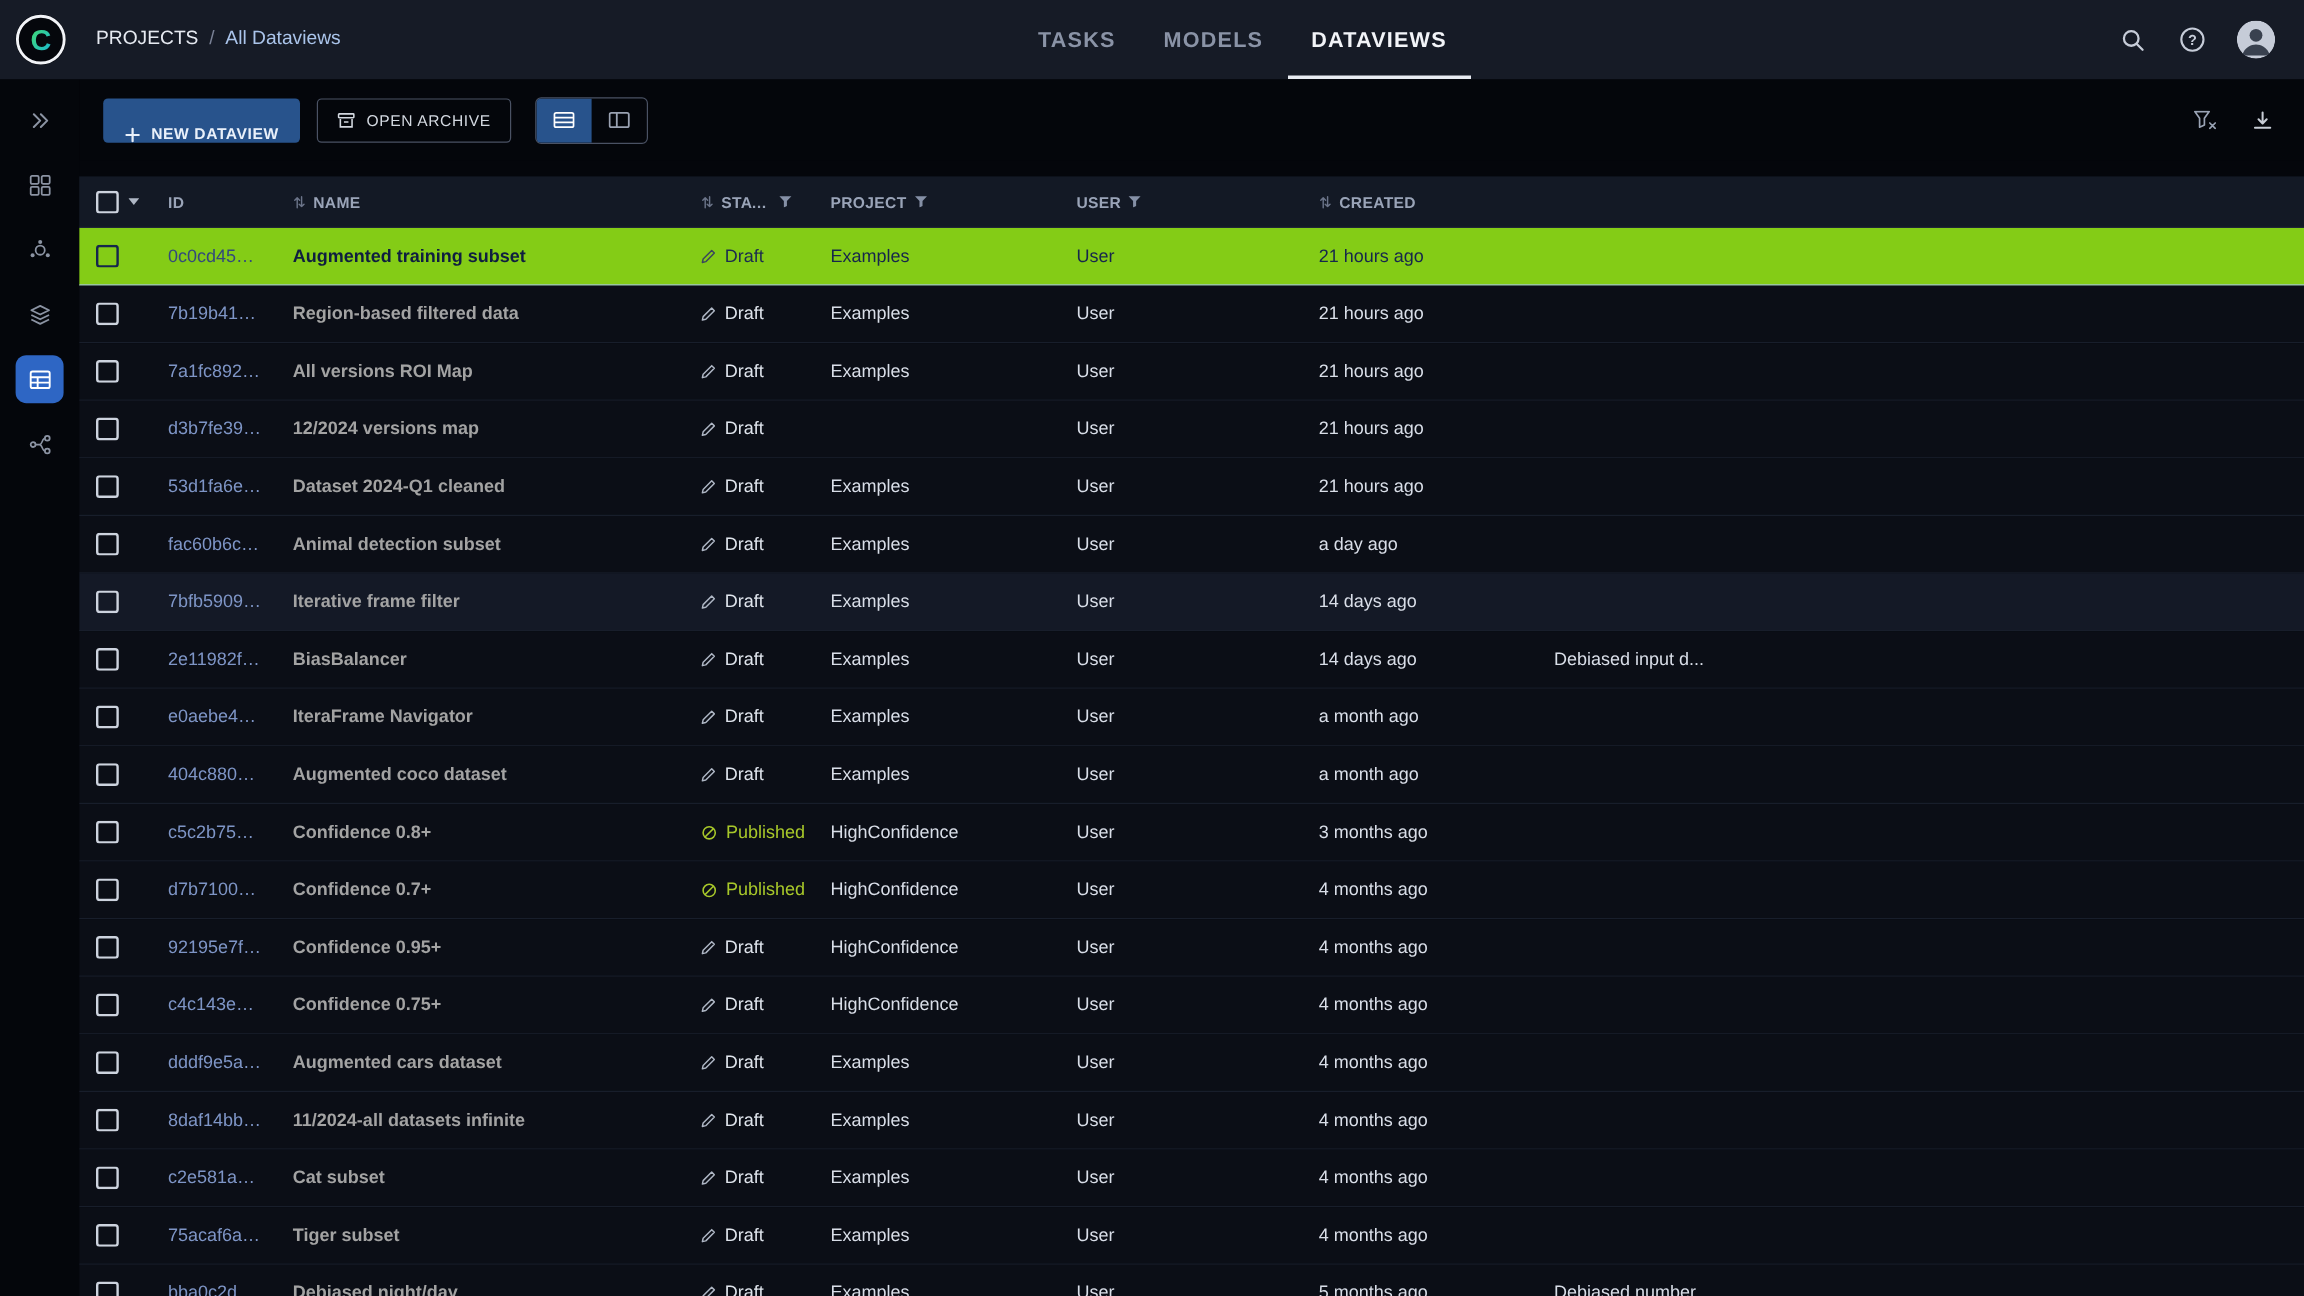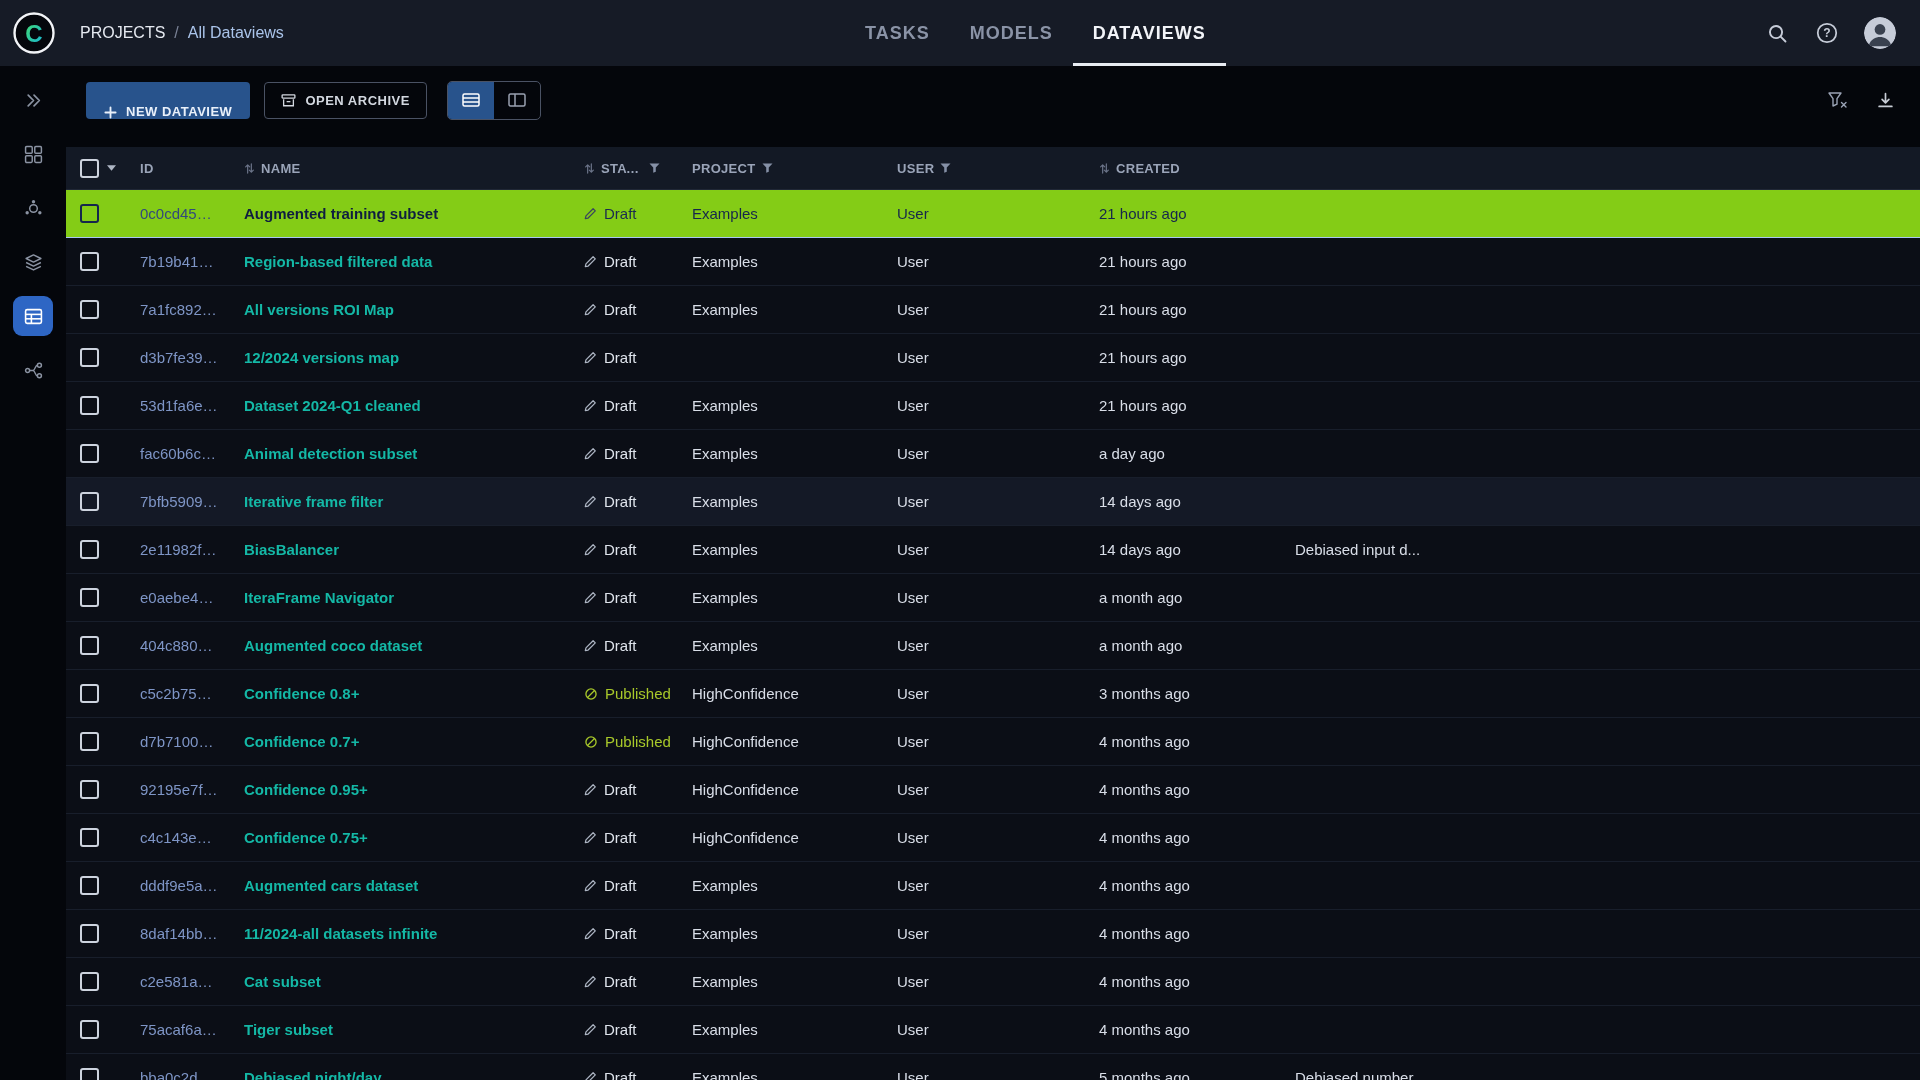--- a/index.html
+++ b/index.html
@@ -35,21 +35,21 @@
 
   
   .toolbar { height:68px; display:flex; align-items:center; padding:0 26px 0 20px;
              background:#04060b; gap:14px; }
   .btn-primary { height:37px; background:#28538c; color:#e9f0fa; border:none;
                  border-radius:4px; padding:0 18px; font-size:13px; font-weight:700;
                  letter-spacing:.5px; display:flex; align-items:flex-end; gap:9px;
                  cursor:pointer; font-family:Liberation Sans, sans-serif; }
   .btn-outline { height:37px; background:transparent; color:#d3d8e0;
                  border:1px solid #4a5264; border-radius:4px; padding:0 16px;
-                 font-size:13px; font-weight:700; letter-spacing:.5px; display:flex;
+                 font-size:13px; font-weight:400; letter-spacing:.5px; display:flex;
                  align-items:center; gap:9px; cursor:pointer; font-family:inherit; }
   .view-toggle { display:flex; border:1px solid #4a5264; border-radius:5px;
                  overflow:hidden; margin-left:6px; }
   .vt-btn { width:46px; height:37px; display:flex; align-items:center;
             justify-content:center; color:#9aa2b2; cursor:pointer; }
   .vt-btn.active { background:#28538c; color:#ffffff; }
   .toolbar-right { margin-left:auto; display:flex; align-items:center; gap:30px; }
   .tool-icon { color:#9aa3b5; display:flex; cursor:pointer; }
   .tool-icon.light { color:#c8cdd6; }
 
@@ -72,21 +72,21 @@
 
   .tbody { height:902px; overflow:hidden; }
   .trow { height:48px; align-items:center; background:#0b0e16;
           border-bottom:1px solid #181e2b; cursor:pointer; }
   .trow.hover { background:#141926; }
   .trow.selected { background:#84cc16; border-bottom-color:#a9c7f2; }
   .cell { padding:0 10px 0 16px; white-space:nowrap; overflow:hidden;
           text-overflow:ellipsis; font-size:15px; color:#d9dee8; }
   .c-check { padding-left:14px; display:flex; align-items:center; }
   .c-id { color:#7e95c6; }
-  .c-name { font-weight:700; color:#14b8a6; }
+  .c-name { font-weight:700; color:#a3a3a3; }
   .c-status { display:flex; align-items:center; gap:7px; padding-left:8px;
               color:#dfe4ec; }
   .c-status .st-ic { color:#aeb6c4; flex:none; }
   .c-status.published { color:#a8c82a;text-align:right; }
   .c-status.published .st-ic { color:#a8c82a; }
   .checkbox { width:19px; height:19px; border:2px solid #cdd3de; border-radius:3px;
               background:transparent; flex:none; cursor:pointer; }
   .trow.selected .cell { color:#16264c; }
   .trow.selected .c-id { color:#33497c; }
   .trow.selected .c-name { color:#0f1e40; }

